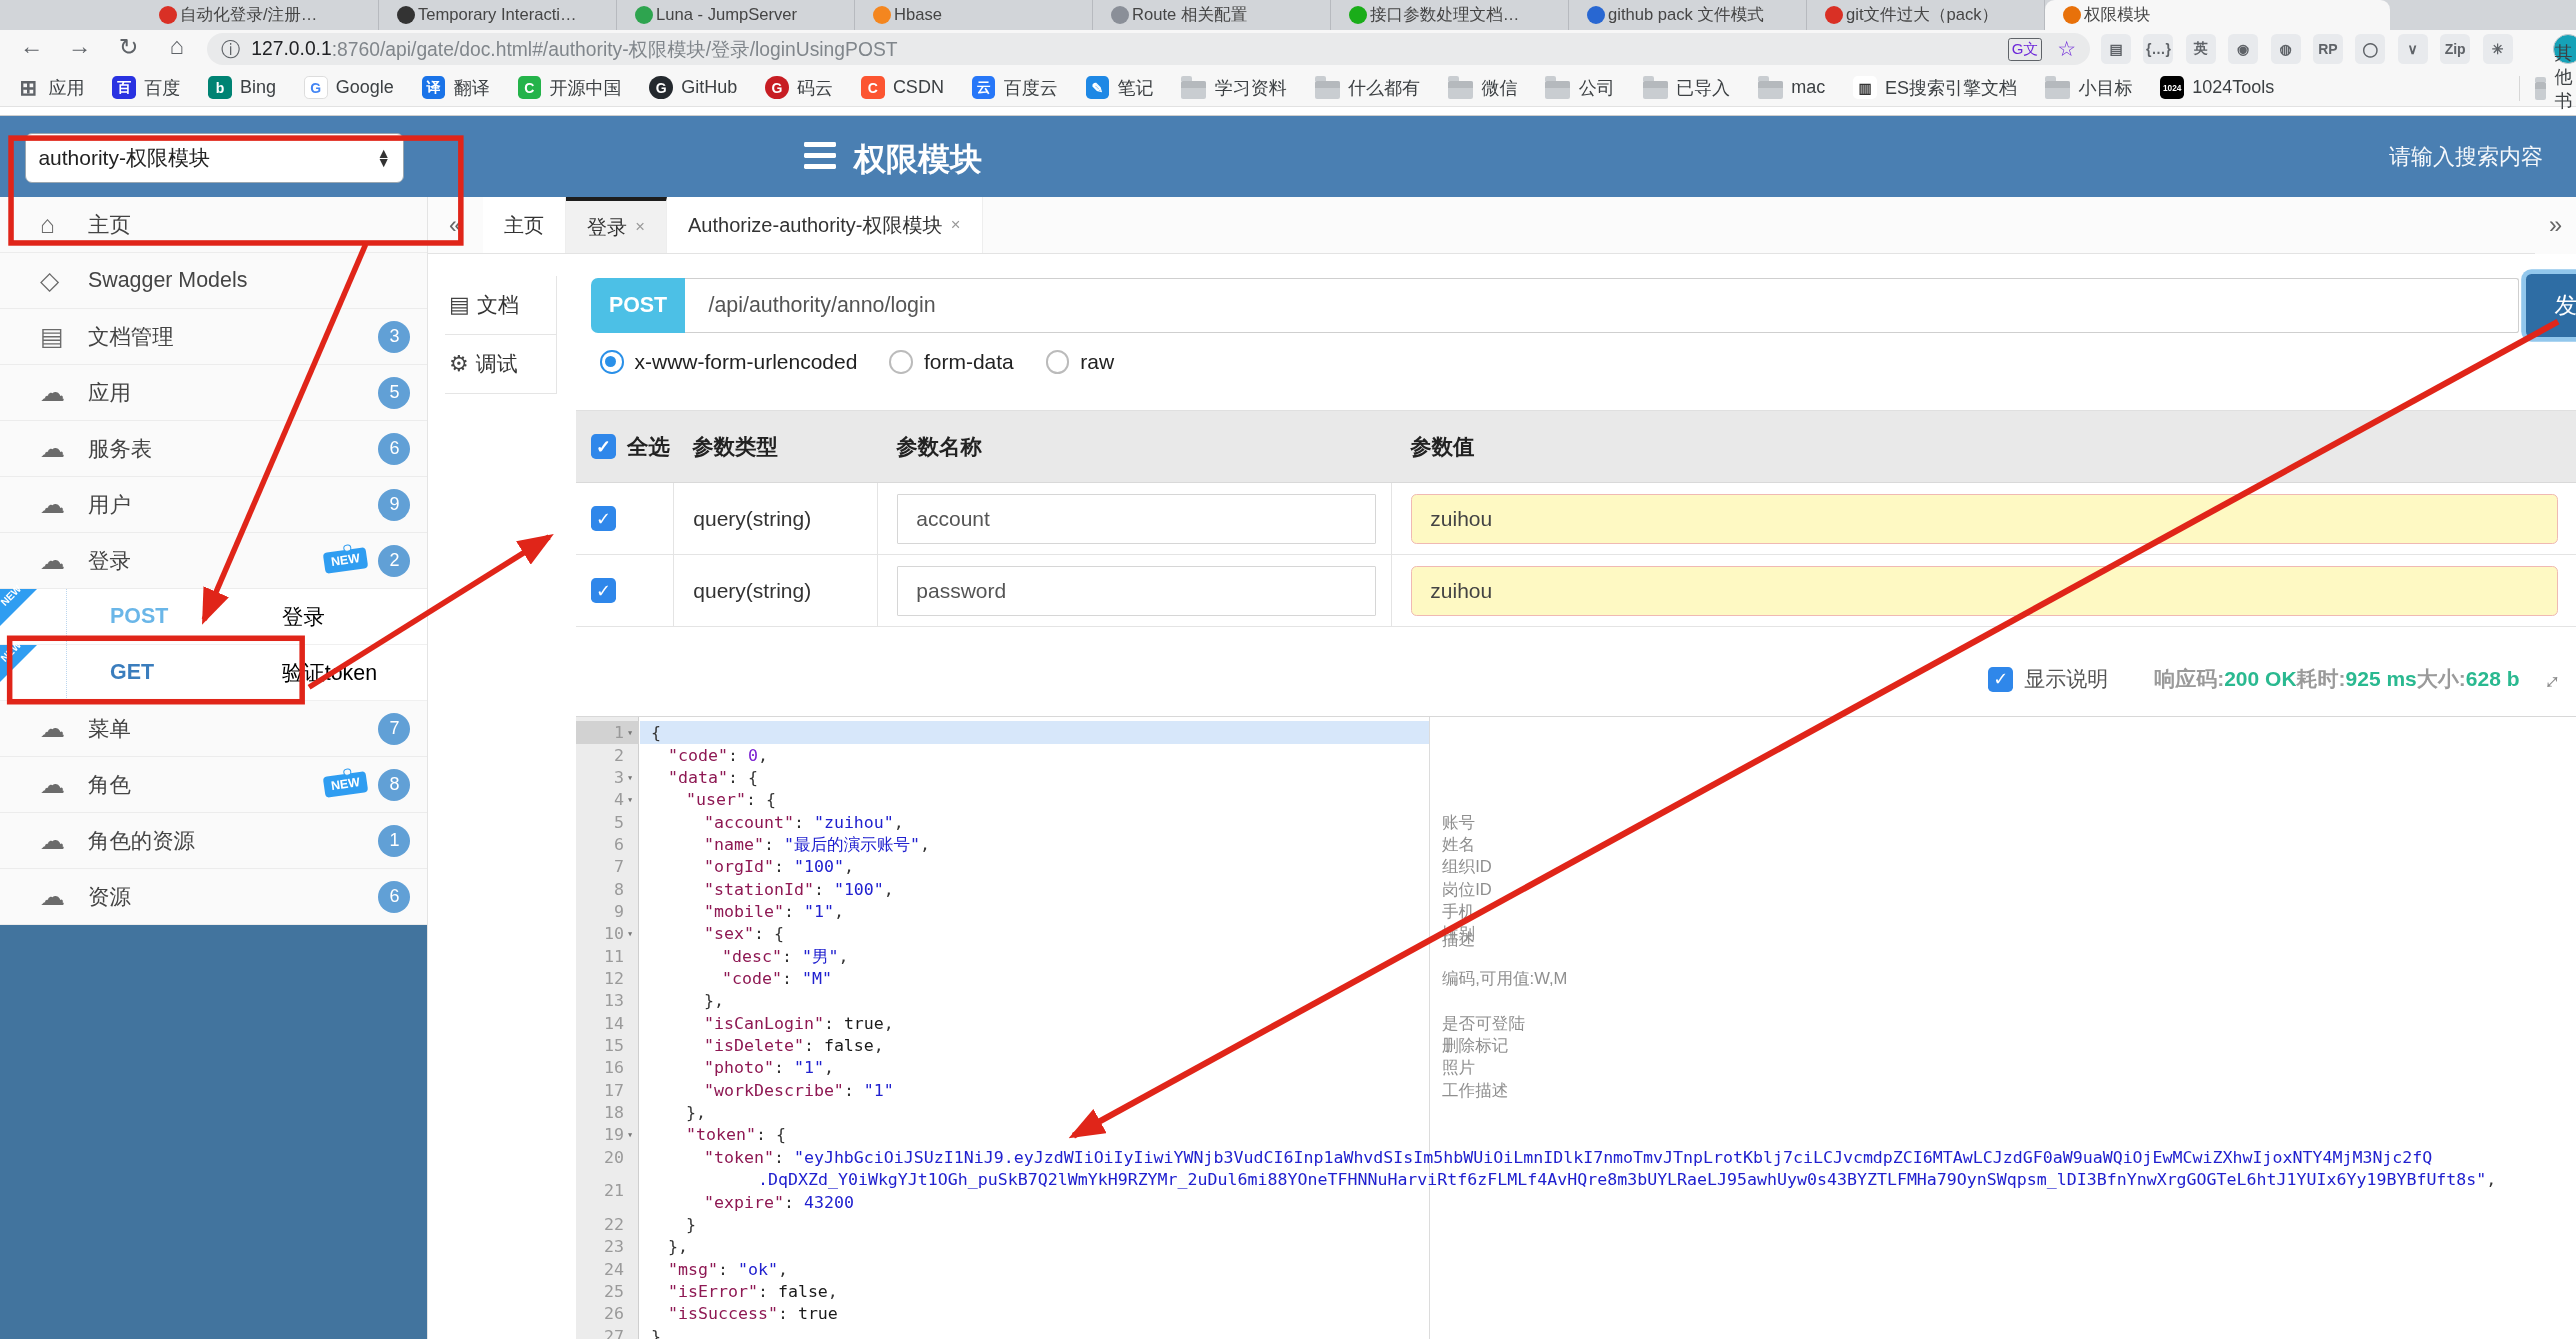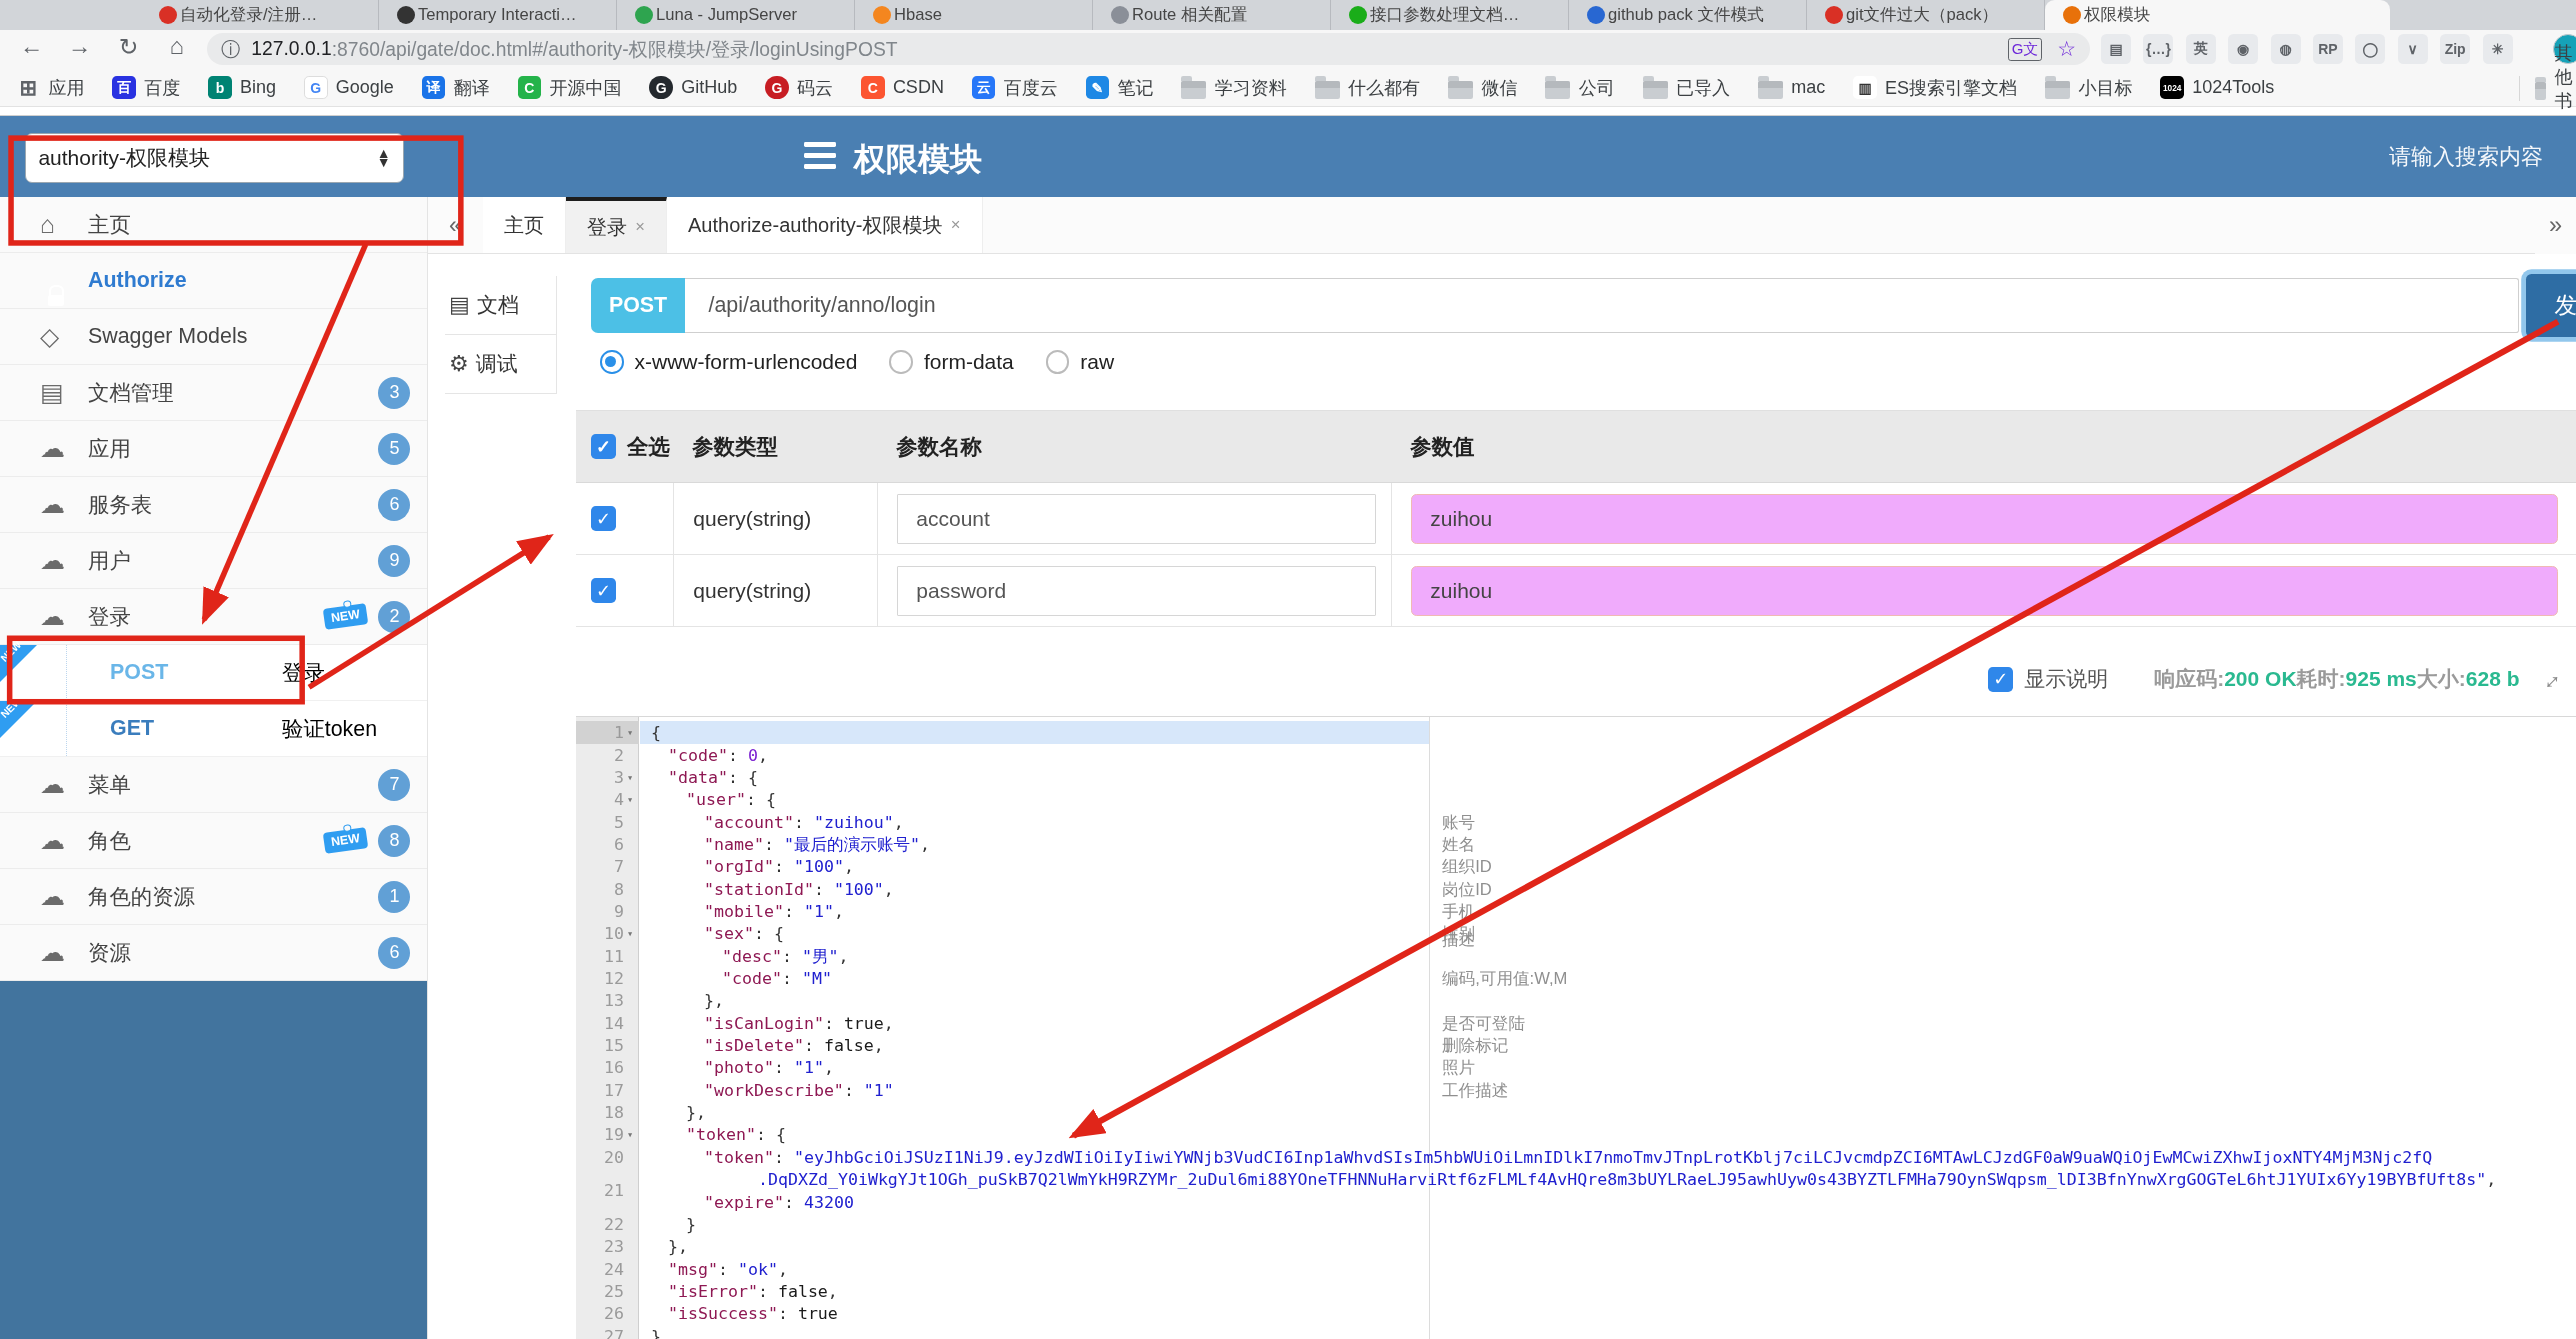--- a/index.html
+++ b/index.html
@@ -134,21 +134,21 @@
   .c3 { width:514px; padding-left:19.3px; border-left:0.7px solid #e4e4e4; align-self:stretch;
     display:flex; align-items:center; }
   .c4 { flex:1; padding-left:19.3px; border-left:0.7px solid #e4e4e4; align-self:stretch;
     display:flex; align-items:center; }
   .pt-header .c2,.pt-header .c3,.pt-header .c4 { border-left:none; }
   .chk { width:25px; height:25px; border-radius:4.8px; background:#2f87ea; color:#fff; font-size:18px;
     display:flex; align-items:center; justify-content:center; flex:0 0 25px; }
   .name-input { width:479px; height:50px; border:1.4px solid #d6d6d6; border-radius:1px; font-size:21px;
     color:#555; padding-left:18px; display:flex; align-items:center; background:#fff; }
   .val-input { width:1147px; height:50px; border:1.4px solid #f0b9b3; border-radius:5.5px; font-size:21px;
-    color:#444; padding-left:18px; display:flex; align-items:center; background:#f0abfc; }
+    color:#444; padding-left:18px; display:flex; align-items:center; background:#fef9c3; }
 
   
   #resp-tabs { position:absolute; left:163px; top:459px; display:flex; height:58px; }
   .rtab { padding:0 30px; display:flex; align-items:center; font-size:21px; color:#333;
     background:#fff; border-right:0.7px solid #f0f0f0; }
   .rtab.active { background:#f6f6f6; border-top:4.1px solid #1d1d1d; color:#2b9e8f; }
   #resp-status { position:absolute; right:15px; top:468px; display:flex; align-items:center; gap:18px;
     font-size:21px; }
   #resp-status .lbl { color:#9a9a9a; font-weight:bold; }
   #resp-status .val { color:#2ab990; font-weight:bold; }
@@ -345,24 +345,20 @@
       <i></i>
     </div>
   <div id="app-title">权限模块</div>
   <div id="header-search">请输入搜索内容</div>
 </div>
 
 <div id="sidebar">
     <div class="sb-row">
       <span class="sb-icon">⌂</span>
       <span>主页</span>
-    </div>
-    <div class="sb-row active">
-      <span class="sb-icon"><span class="lock-ic"></span></span>
-      <span>Authorize</span>
     </div>
     <div class="sb-row">
       <span class="sb-icon">◇</span>
       <span>Swagger Models</span>
     </div>
     <div class="sb-row">
       <span class="sb-icon">▤</span>
       <span>文档管理</span>
       <span class="sb-badge">3</span>
     </div>

